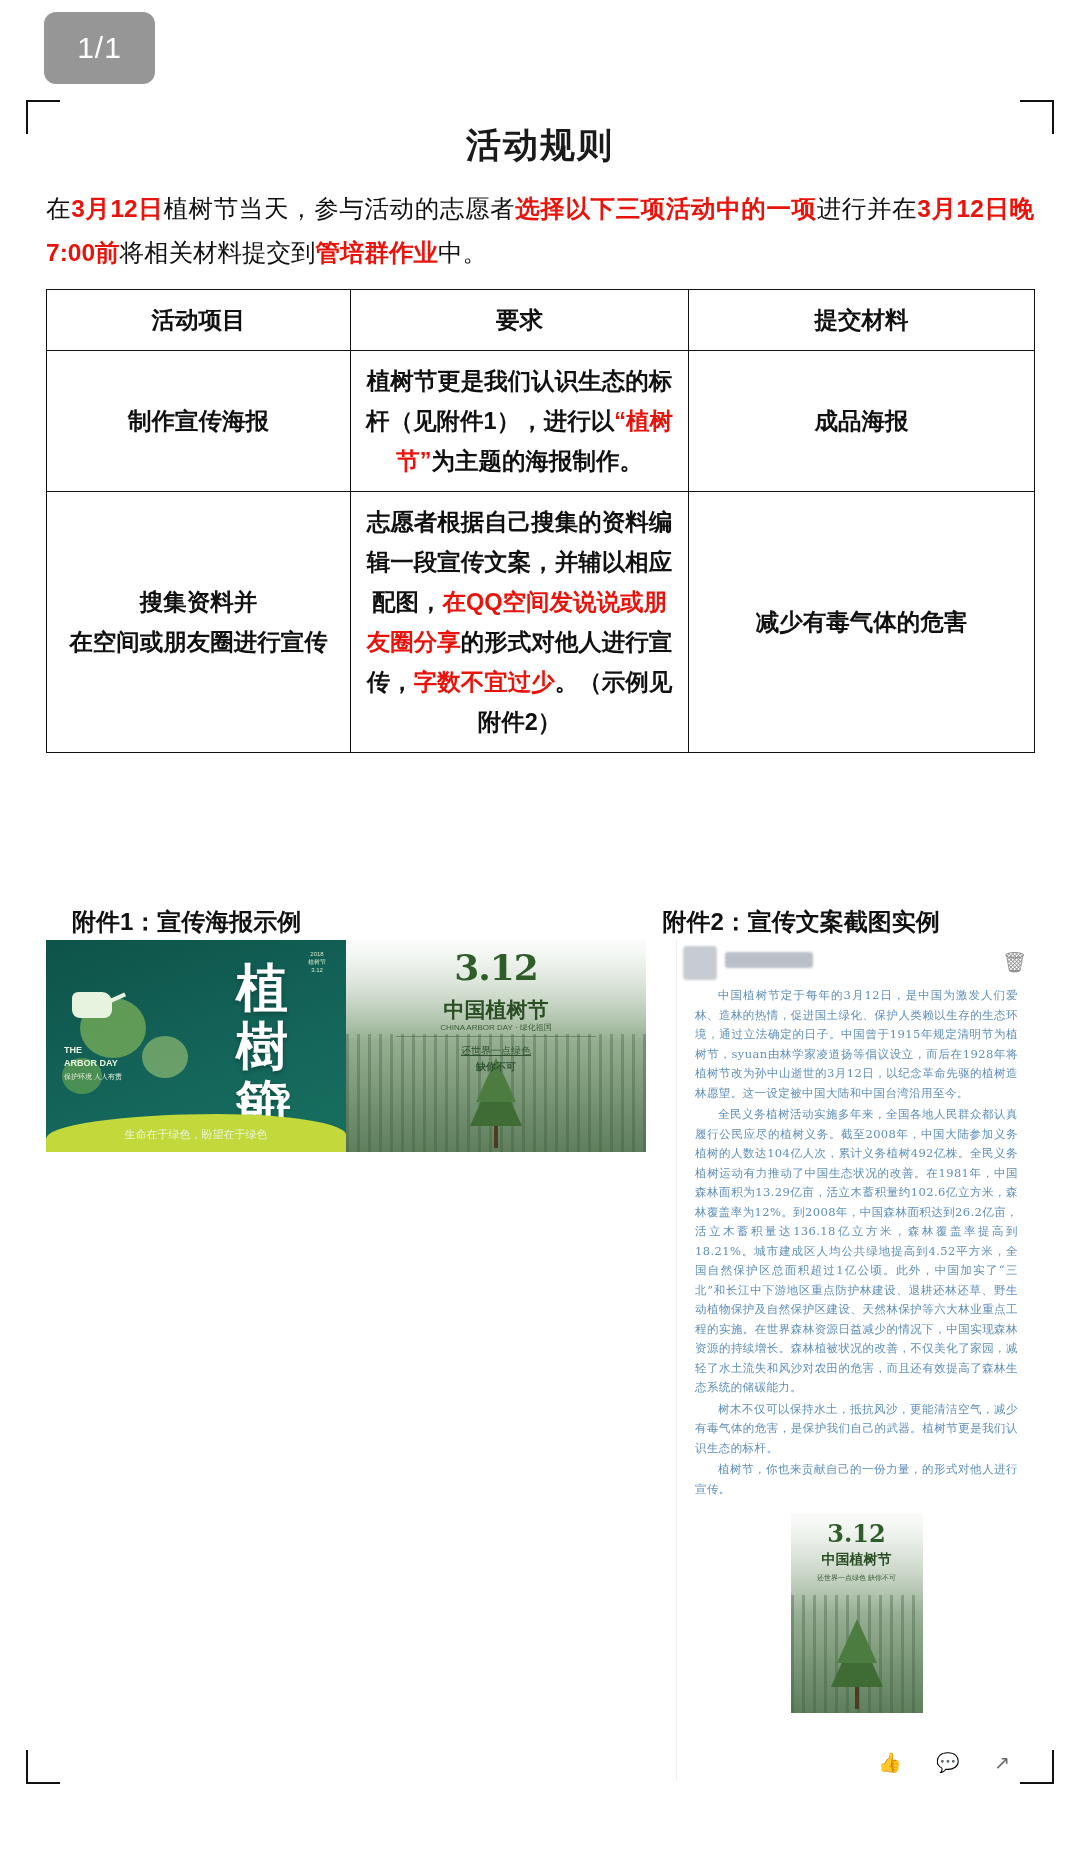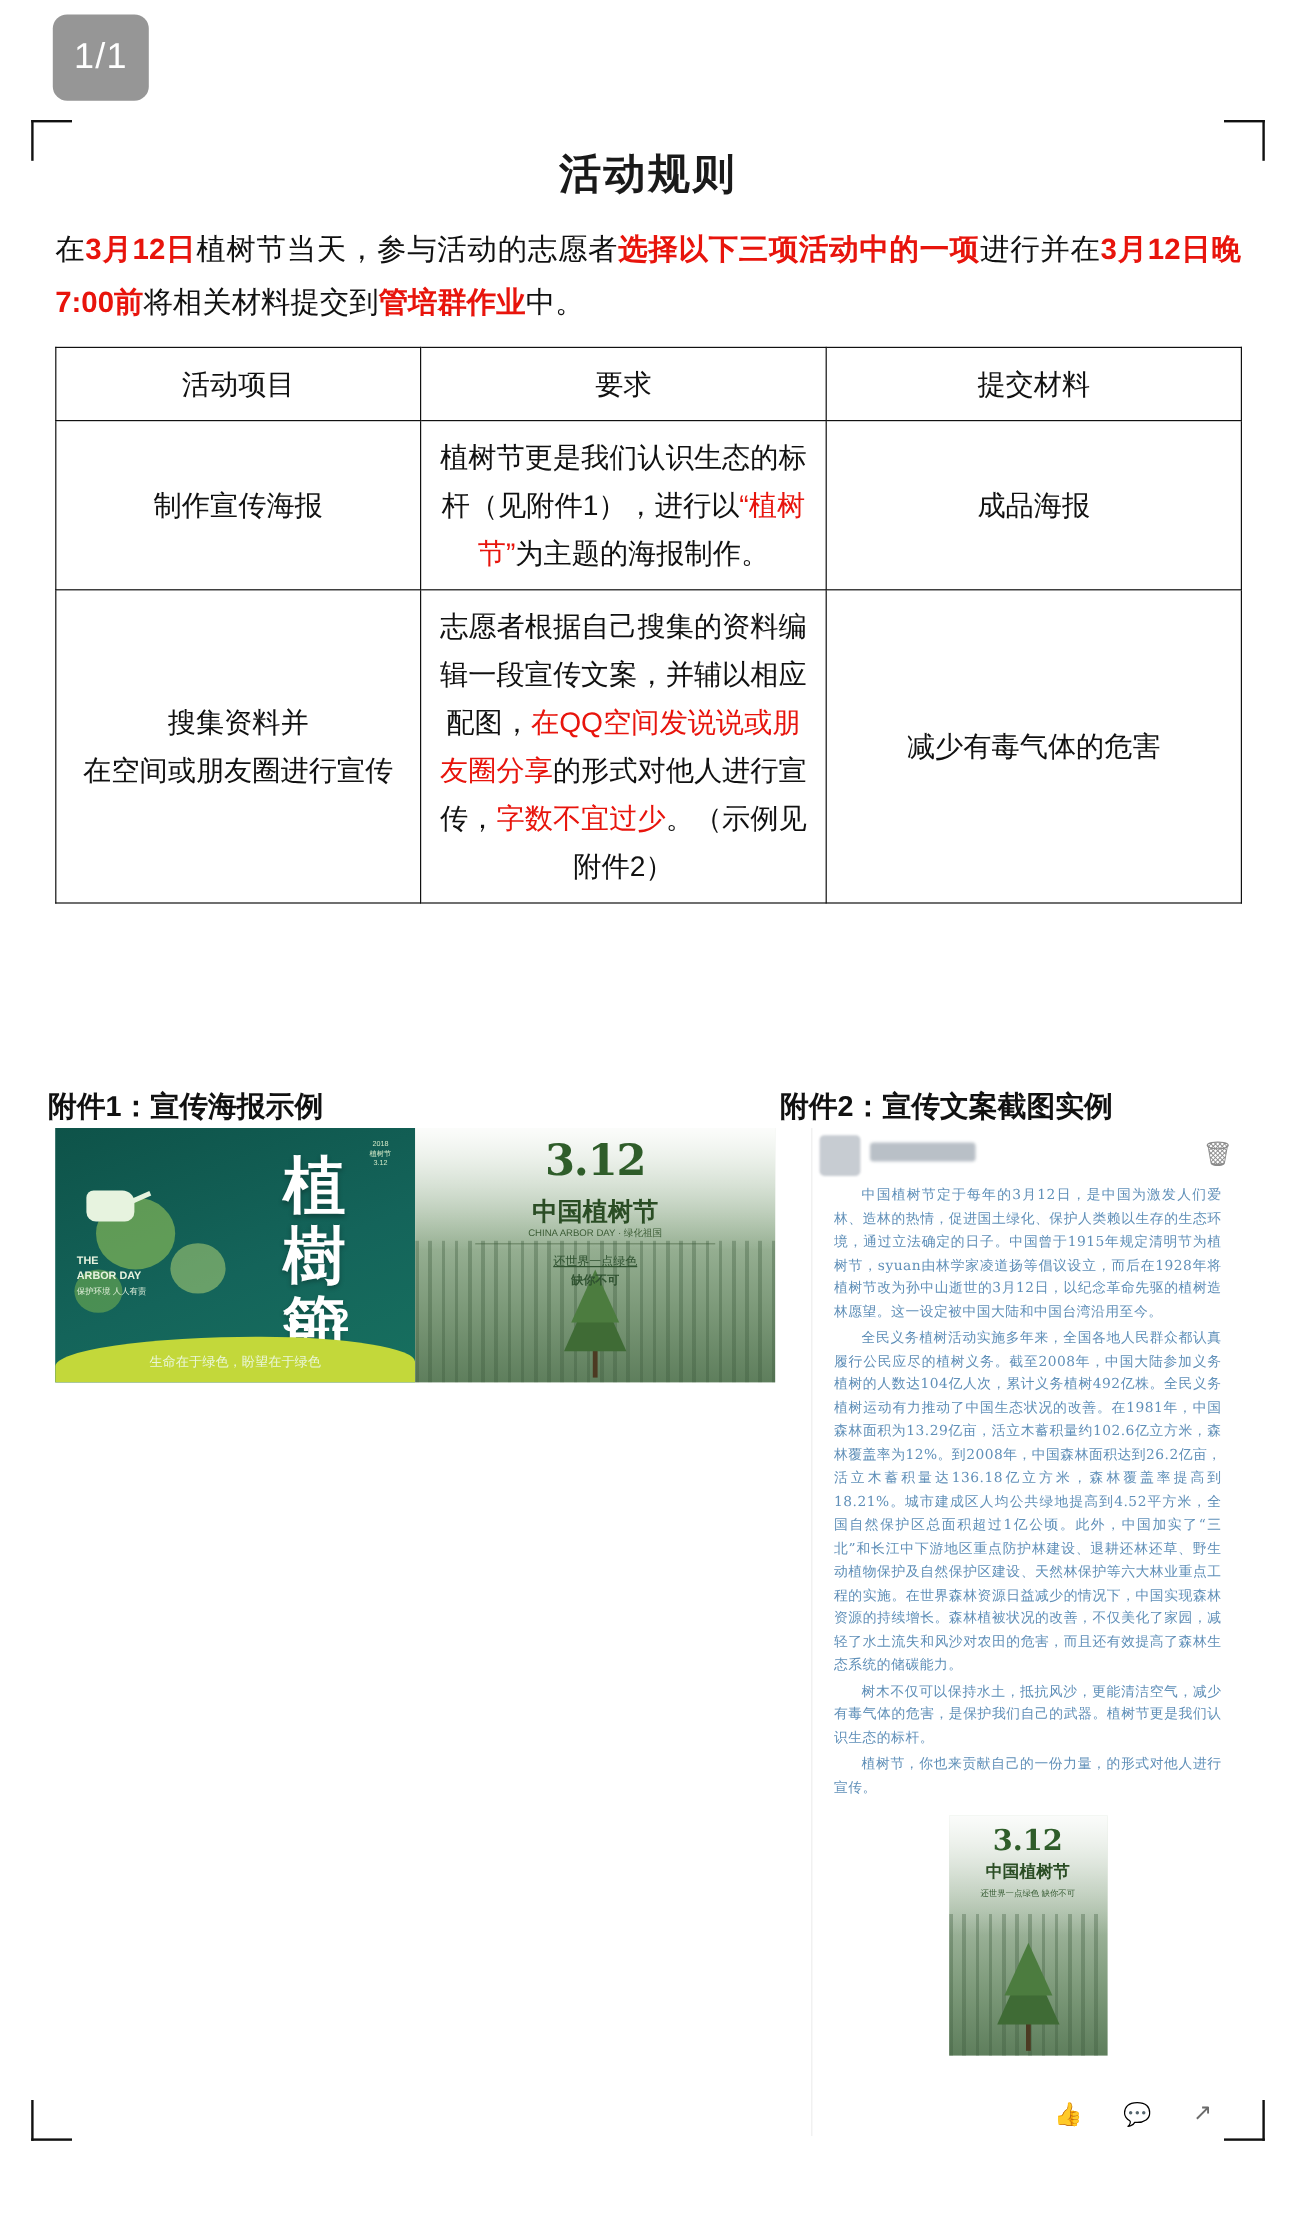--- a/index.html
+++ b/index.html
@@ -13,21 +13,21 @@
     width: 1080px;
     height: 1862px;
     overflow: hidden;
     background: #ffffff;
   }
 
   
   #page-badge {
     position: absolute;
     left: 44px; top: 12px;
-    width: 80px; height: 72px;
+    width: 111px; height: 72px;
     border-radius: 12px;
     background: rgba(120,120,120,0.78);
     color: #ffffff;
     font-size: 30px;
     display: flex; align-items: center; justify-content: center;
     letter-spacing: 1px;
     z-index: 20;
   }
 
   
@@ -74,40 +74,40 @@
     margin: 0;
   }
   table.rules td, table.rules th {
     border: 1.6px solid #111;
     font-size: 23.5px;
     color: #111;
     line-height: 40px;
     padding: 10px 12px;
     text-align: center;
     vertical-align: middle;
-    font-weight: normal;
+    font-weight: bold;
   }
   table.rules .col1 { width: 304px; }
   table.rules .col2 { width: 338px; }
   table.rules .col3 { width: 346px; }
   table.rules .red { color: #e8140c; }
 
   
   #attach-row {
     position: absolute;
     left: 40px; top: 906px;
     width: 1000px;
     display: flex;
   }
   .attach-label {
     font-size: 24px;
     font-weight: bold;
     color: #111;
   }
-  #attach1-label { width: 610px; }
+  #attach1-label { width: 610px; margin-left: 32px; }
   #attach2-label { width: 390px; }
 
   
   #posters {
     position: absolute;
     left: 46px; top: 940px;
     width: 600px; height: 212px;
     display: flex;
   }
   .poster {

